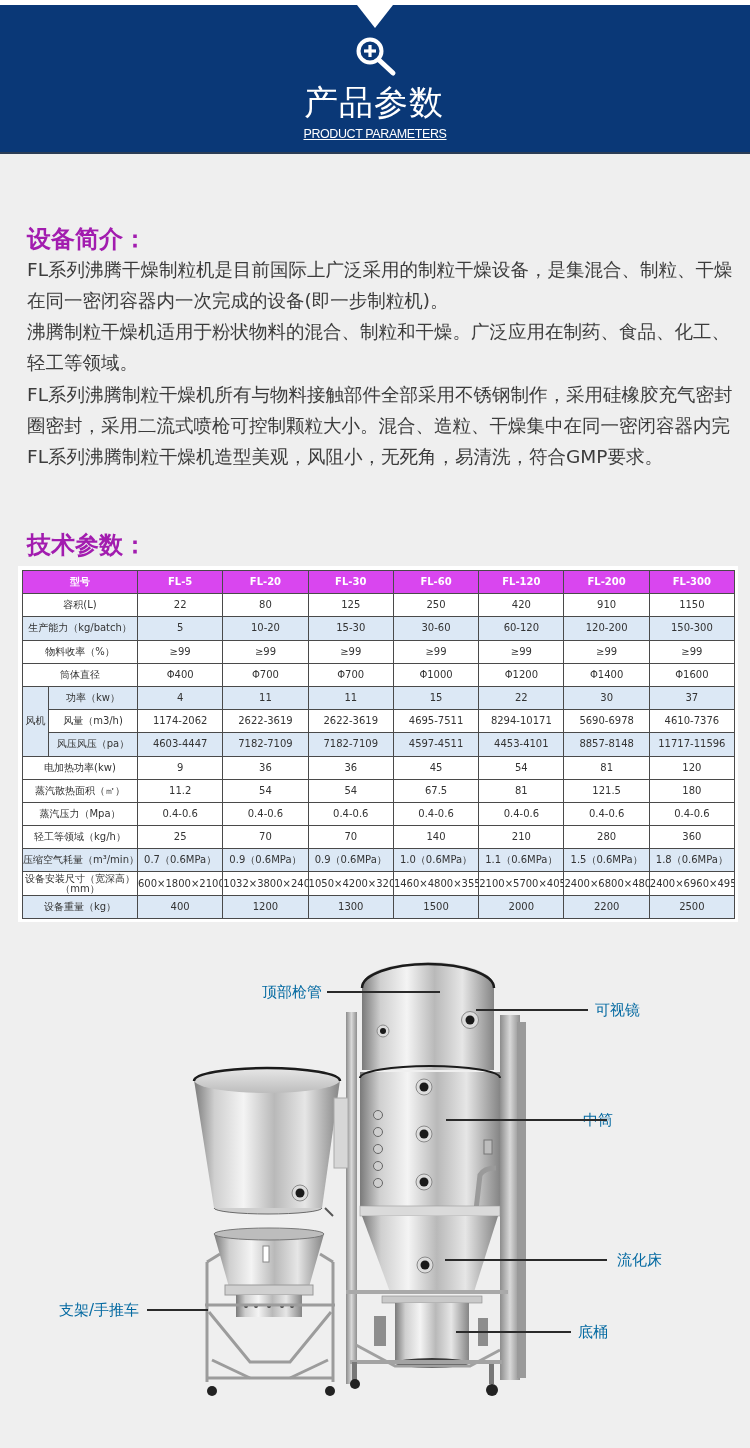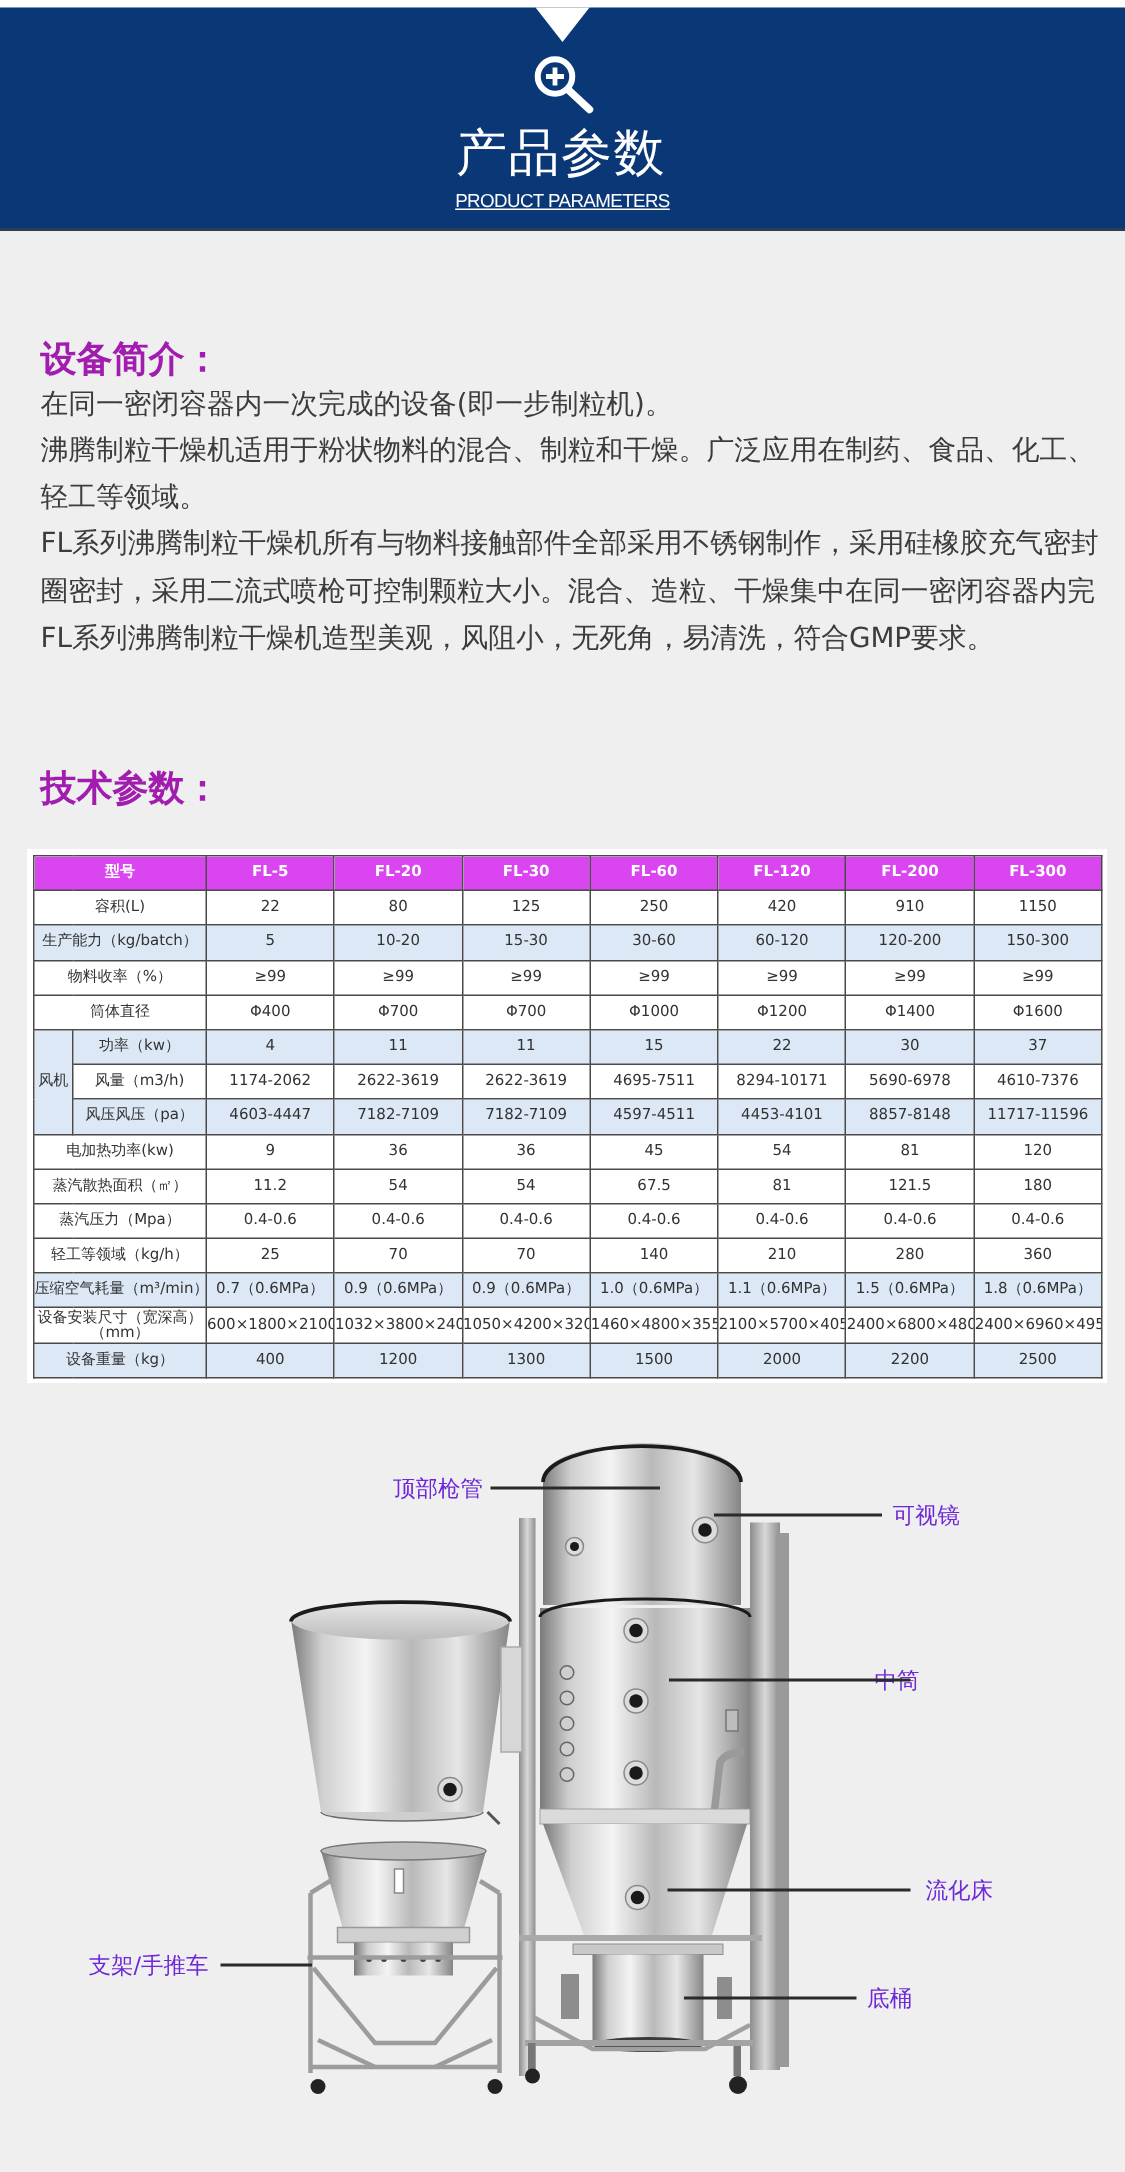--- a/index.html
+++ b/index.html
@@ -52,21 +52,21 @@
   }
   table.spec tr.hd td { background: #d946ef; color: #ffffff; font-weight: bold; }
   table.spec tr.w td { background: #ffffff; }
   table.spec tr.b td { background: #dce8f5; }
   table.spec td.grp { background: #dce8f5 !important; }
   .lbl-sub { display: block; font-size: 10px; line-height: 10px; }
   .lbl-main { display: block; font-size: 10px; line-height: 10px; }
 
   .art { position: absolute; left: 0; top: 940px; }
   .callout {
-    position: absolute; font-size: 15px; line-height: 18px; color: #6d28d9;
+    position: absolute; font-size: 15px; line-height: 18px; color: #0369a1;
     white-space: nowrap;
   }
   .leader { position: absolute; height: 1.5px; background: #2a2a2a; }
 </style>
 </head>
 <body>
 
 <div class="top-strip"></div>
 <div class="header-band"></div>
 <div class="header-notch"></div>
@@ -74,29 +74,30 @@
   <circle cx="18" cy="18" r="11.5" fill="none" stroke="#ffffff" stroke-width="4"></circle>
   <line x1="18" y1="12" x2="18" y2="24" stroke="#ffffff" stroke-width="3.2"></line>
   <line x1="12" y1="18" x2="24" y2="18" stroke="#ffffff" stroke-width="3.2"></line>
   <line x1="27" y1="27" x2="41" y2="40" stroke="#ffffff" stroke-width="5" stroke-linecap="round"></line>
 </svg>
 <div class="header-title">产品参数</div>
 <div class="header-subtitle">PRODUCT PARAMETERS</div>
 
 <div class="section-heading" style="top:226px">设备简介：</div>
 <div class="intro-body">
+  <span class="intro-line">FL系列沸腾干燥制粒机是目前国际上广泛采用的制粒干燥设备，是集混合、制粒、干燥</span>
   <span class="intro-line">在同一密闭容器内一次完成的设备(即一步制粒机)。</span>
   <span class="intro-line">沸腾制粒干燥机适用于粉状物料的混合、制粒和干燥。广泛应用在制药、食品、化工、</span>
   <span class="intro-line">轻工等领域。</span>
   <span class="intro-line">FL系列沸腾制粒干燥机所有与物料接触部件全部采用不锈钢制作，采用硅橡胶充气密封</span>
   <span class="intro-line">圈密封，采用二流式喷枪可控制颗粒大小。混合、造粒、干燥集中在同一密闭容器内完</span>
   <span class="intro-line">FL系列沸腾制粒干燥机造型美观，风阻小，无死角，易清洗，符合GMP要求。</span>
 </div>
 
-<div class="section-heading" style="top:512px">技术参数：</div>
+<div class="section-heading" style="top:532px">技术参数：</div>
 <div class="table-frame"></div>
 <table class="spec">
   <colgroup>
     <col style="width:26px">
       <col style="width:89px">
     <col style="width:85.3px">
       <col style="width:85.3px">
       <col style="width:85.3px">
       <col style="width:85.3px">
     <col style="width:85.3px">

